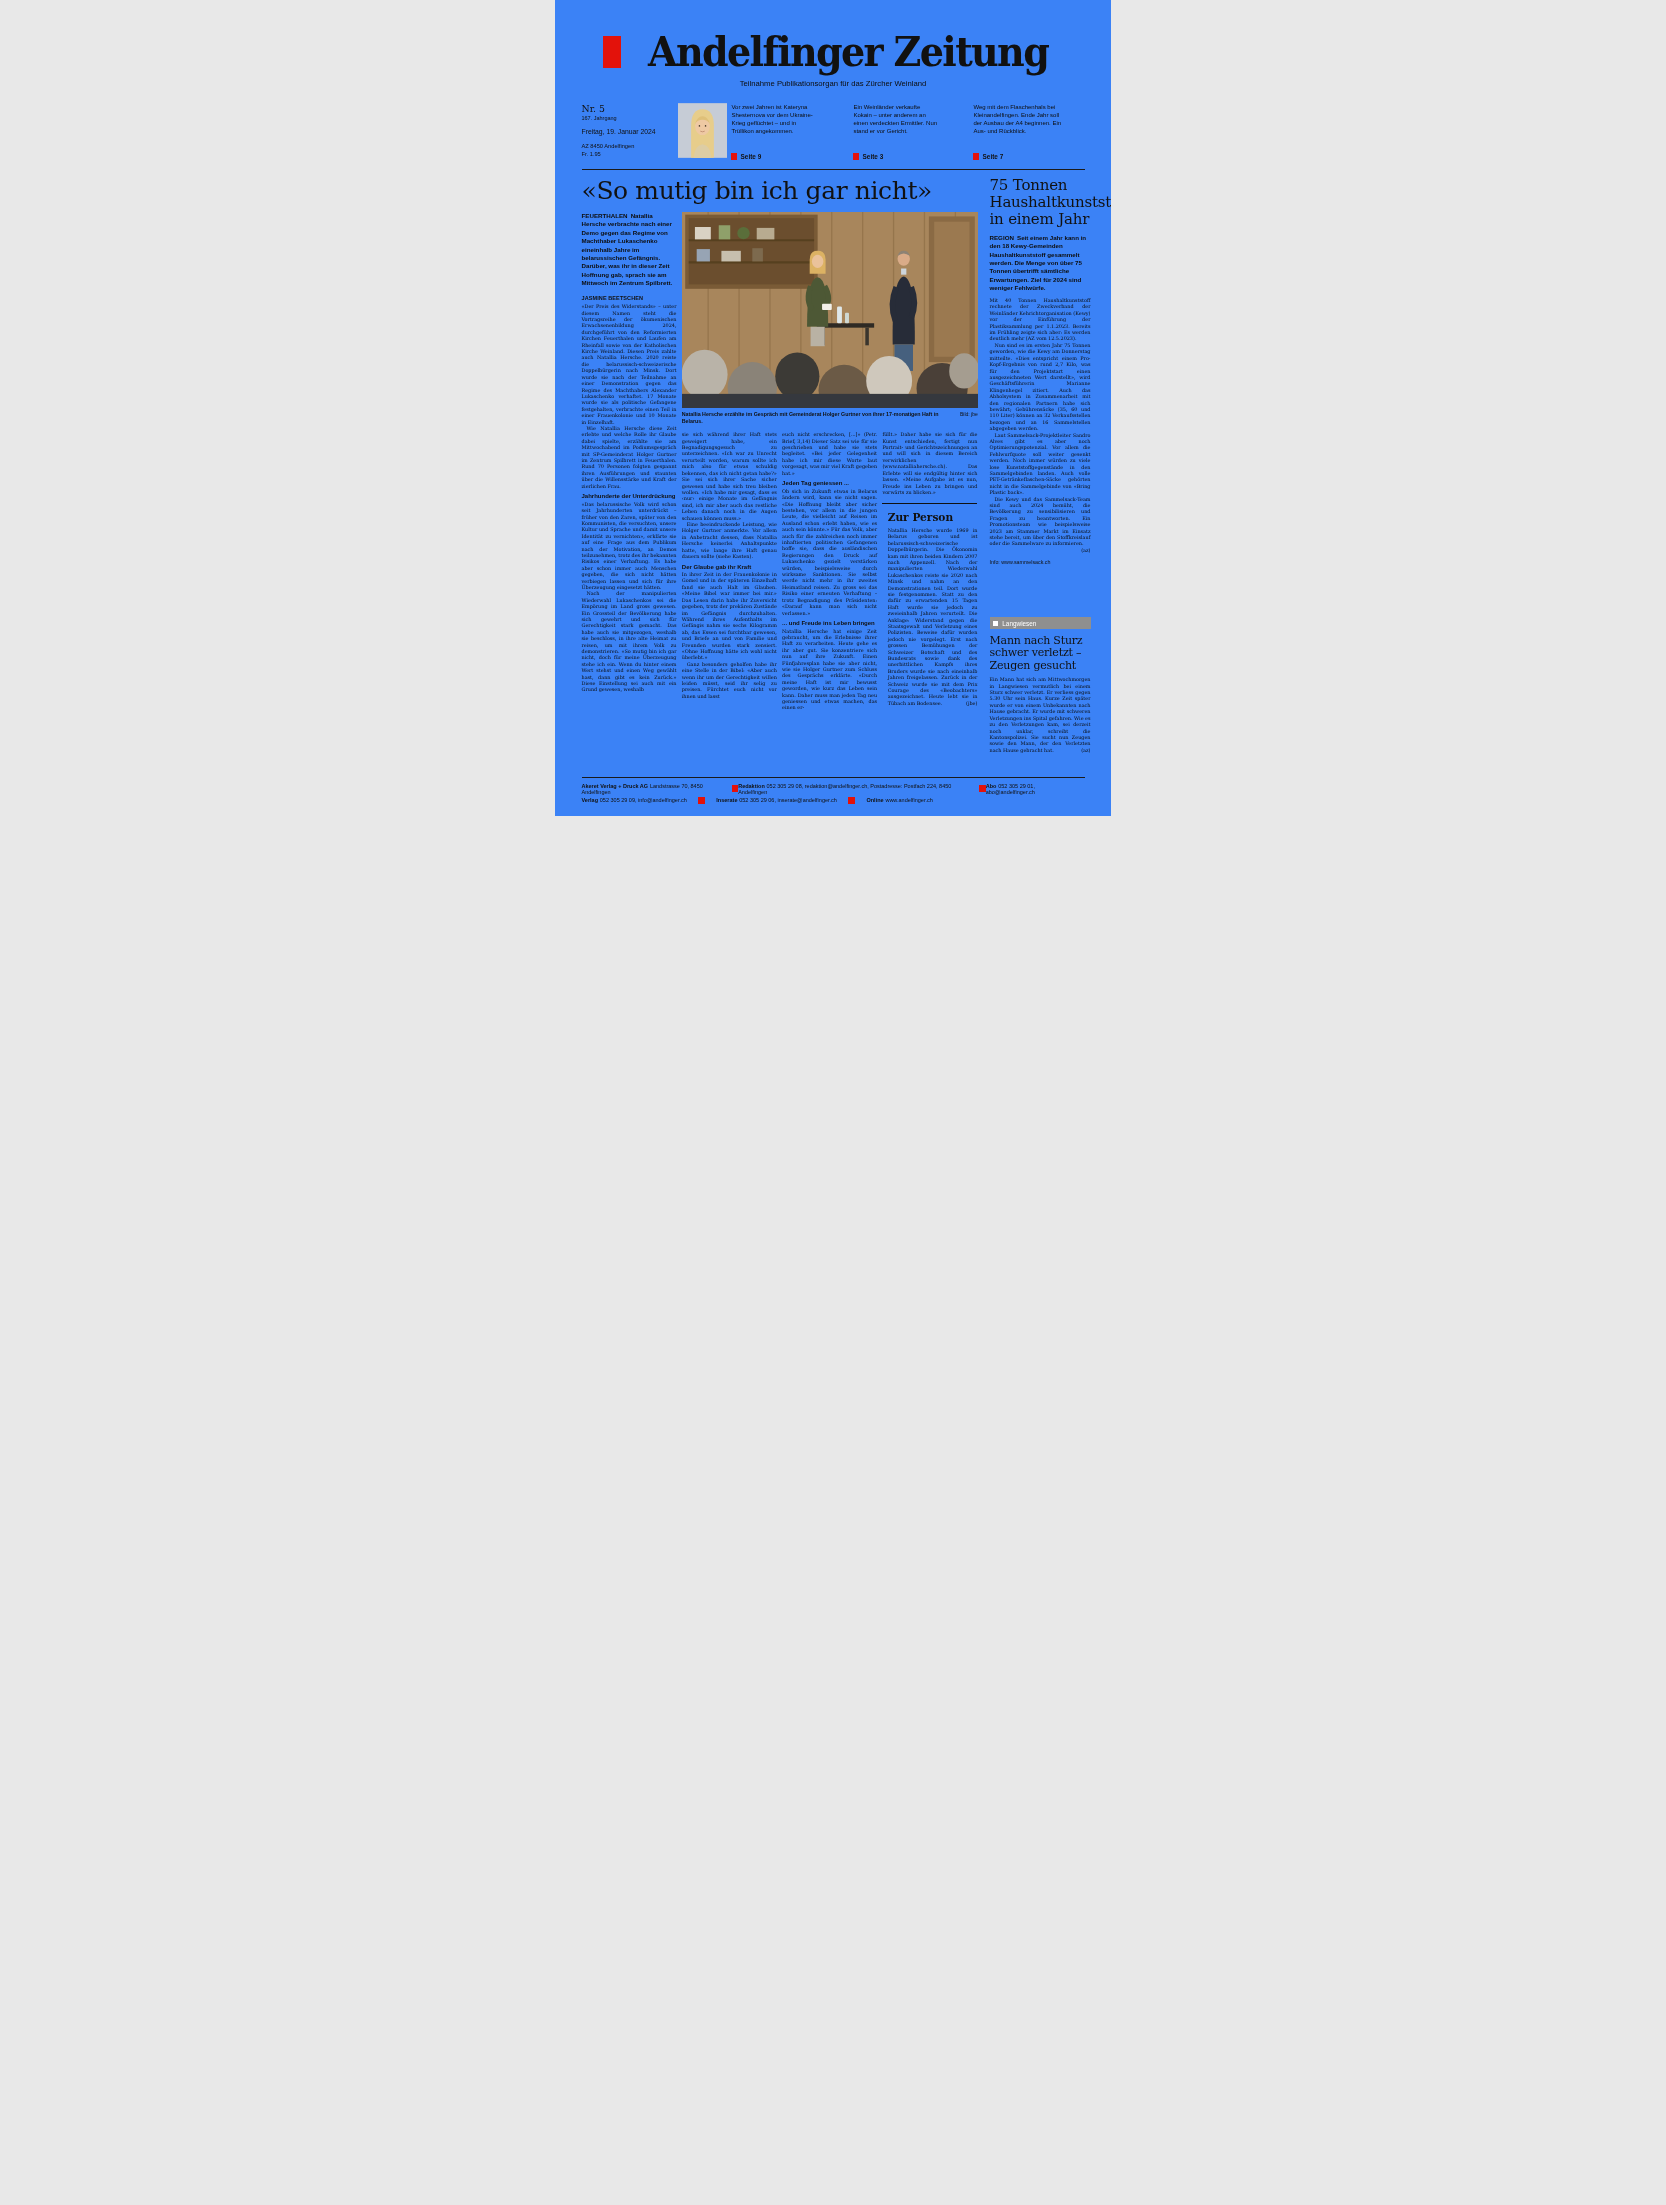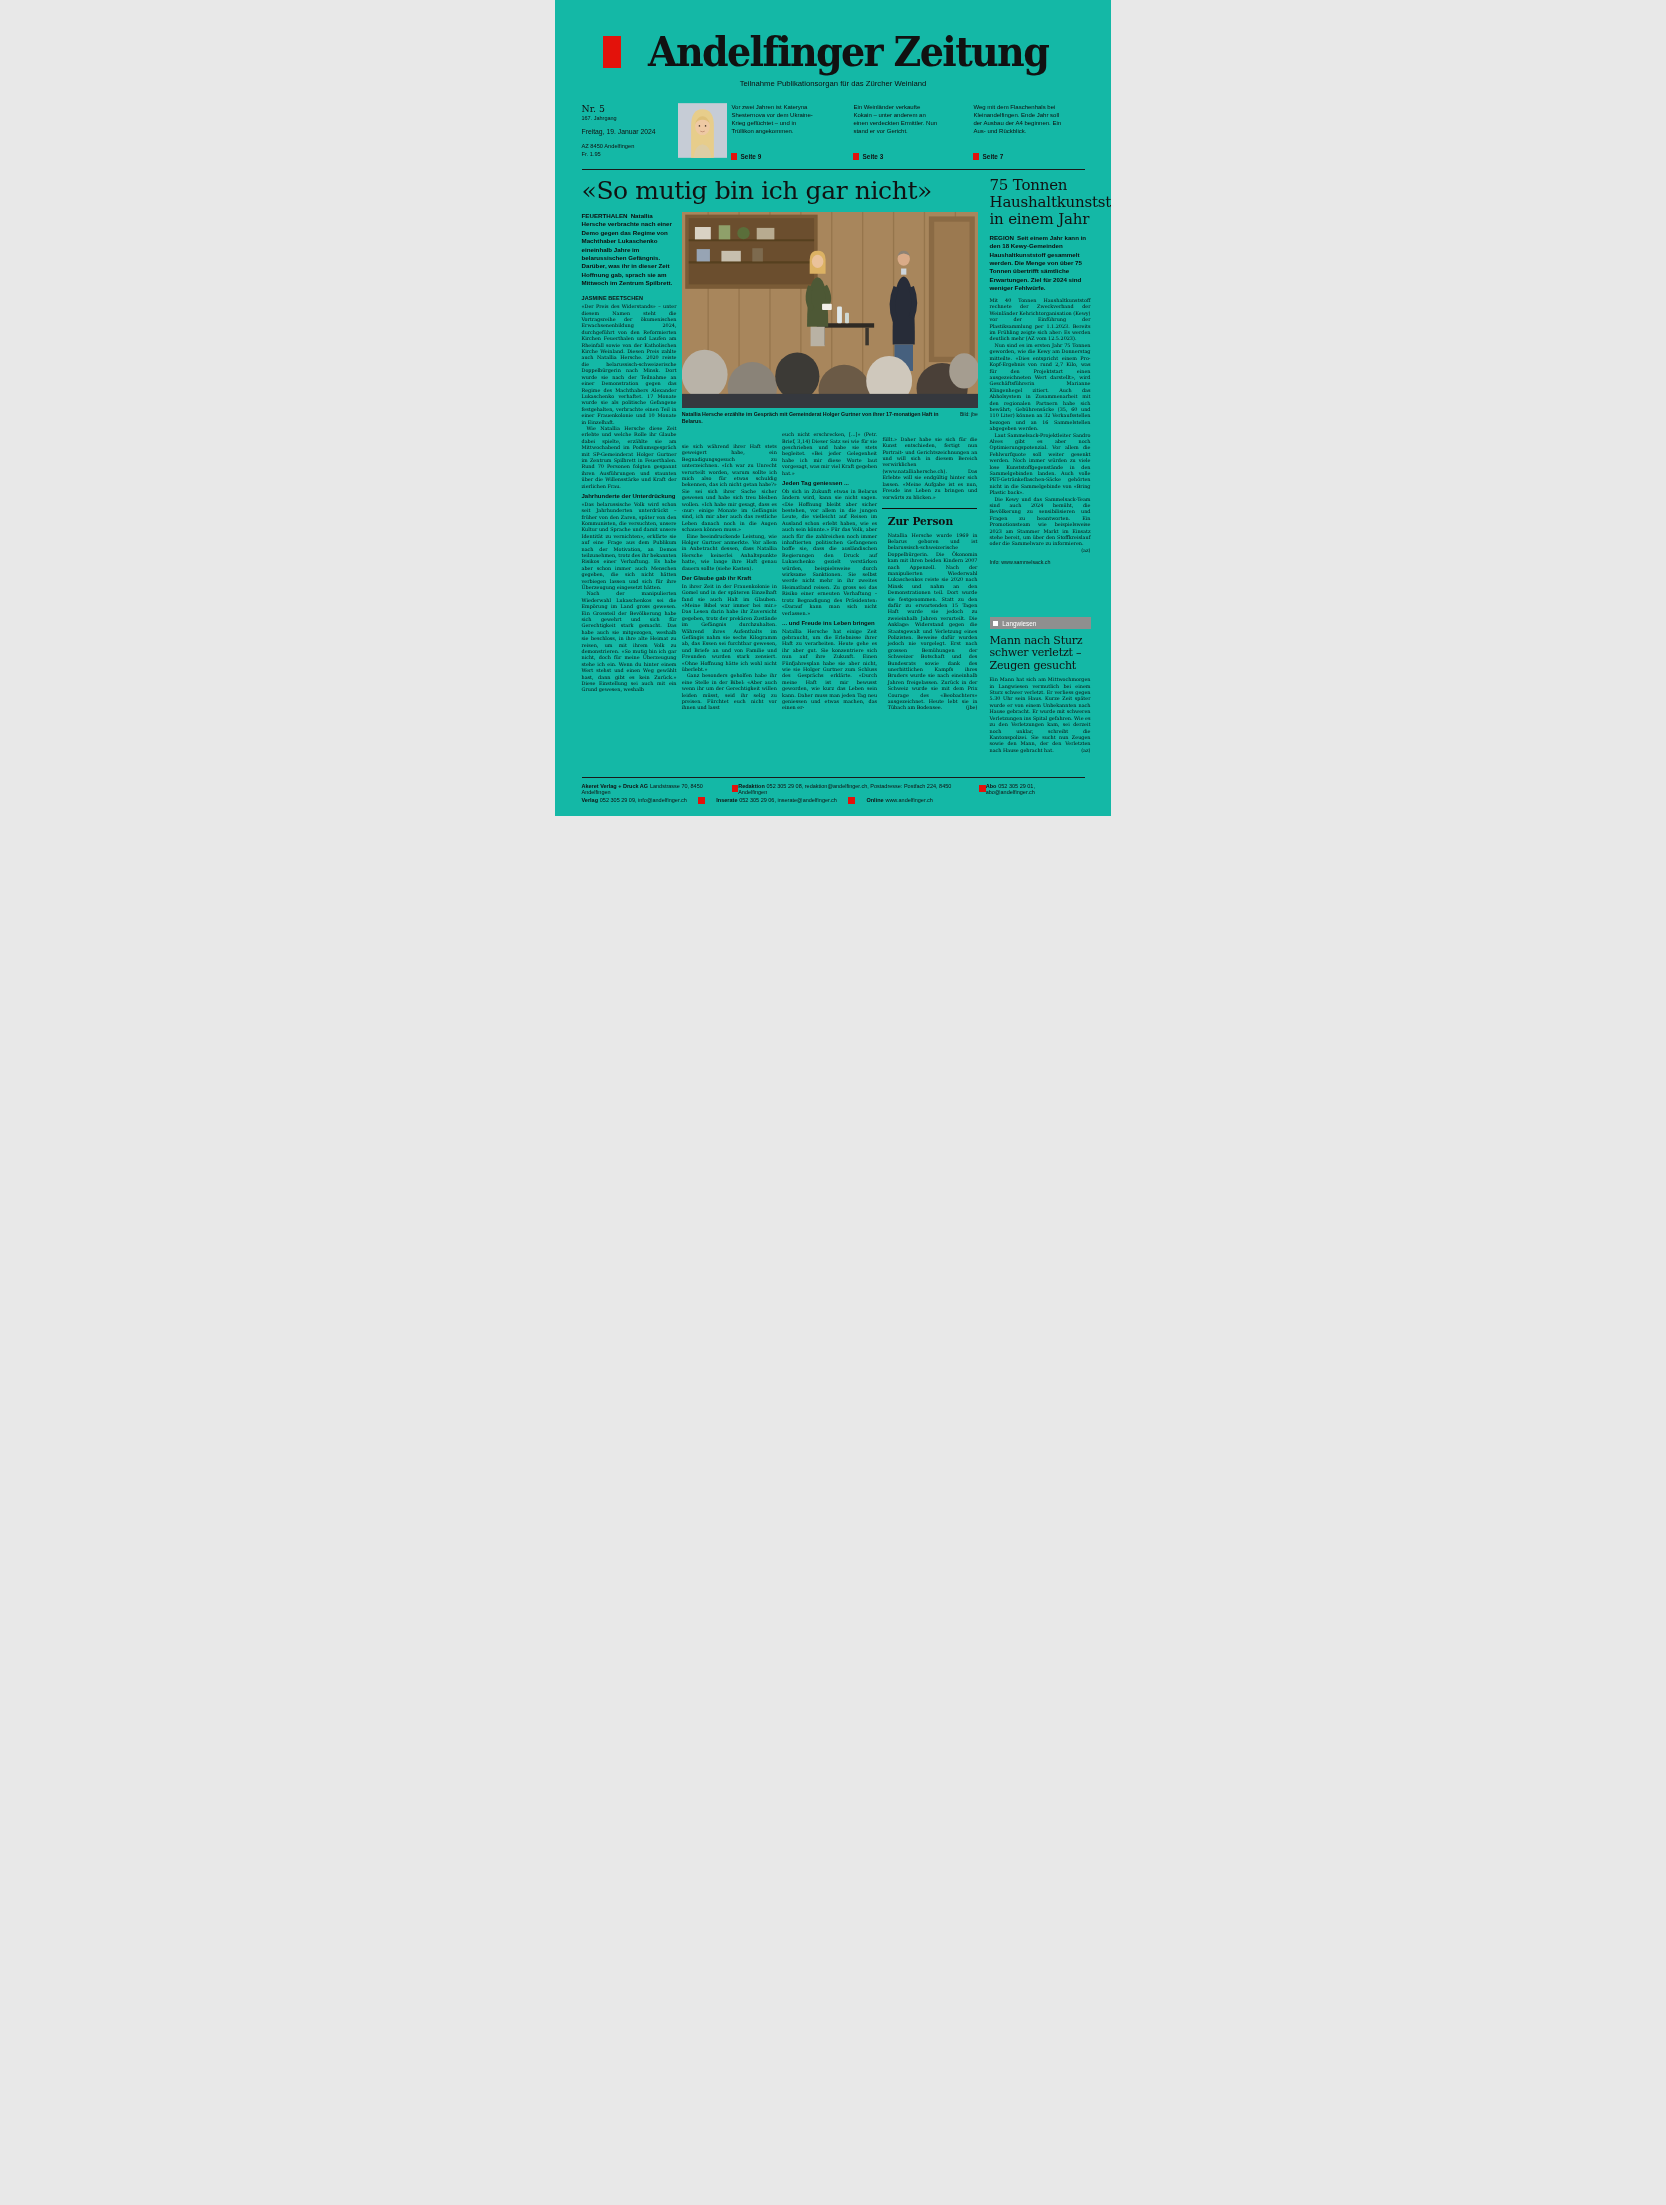--- a/index.html
+++ b/index.html
@@ -1,18 +1,18 @@
 <!DOCTYPE html>
 <html style="font-size:7px"><head>
 <meta charset="utf-8">
 <style>
   * { margin:0; padding:0; box-sizing:border-box; }
   html,body { background:#e8e8e8; }
   .page {
-    width:556px; height:816px; margin:0 auto; background:#14b8a6; color:#111;
+    width:556px; height:816px; margin:0 auto; background:#3b82f6; color:#111;
     padding:25px 26.5px 12.3px 26.5px; display:flex; flex-direction:column;
     font-family:"Liberation Sans", sans-serif; overflow:hidden; position:relative;
   }
   
   .mast-row { display:flex; align-items:center; justify-content:center; gap:11.5px; margin-top:8px; }
   .red-block { width:18.5px; height:32px; background:#e3120b; flex:0 0 auto; }
   .mast-title {
     font-family:"DejaVu Serif", serif; font-weight:bold; font-size:41px; line-height:0.95;
     letter-spacing:-1.8px; white-space:nowrap; transform:scaleX(.93); transform-origin:center;
   }
@@ -43,21 +43,21 @@
     font-family:"DejaVu Serif", serif; font-weight:normal; font-size:25px; line-height:1.05;
     letter-spacing:-0.4px; margin:1.8px 0 8px 0;
   }
   .art-row { display:flex; gap:5.3px; }
   .col { width:95px; flex:0 0 auto; }
   .photo-and-cols { width:296px; flex:0 0 auto; }
   .photo { width:296px; height:196px; display:block; background:#9c7a4e; }
   .cap-row { display:flex; justify-content:space-between; align-items:baseline; margin-top:3.1px; gap:4.4px; }
   .cap { font-weight:bold; font-size:5.3px; line-height:6.6px; }
   .credit { font-size:5px; white-space:nowrap; }
-  .cols234 { display:flex; gap:5.3px; margin-top:7px;align-items:flex-end; }
+  .cols234 { display:flex; gap:5.3px; margin-top:7px; }
   .cols234 .col { width:95px; }
   .lead { font-weight:bold; font-size:6.2px; line-height:8.4px; color:#0d0d0d; }
   .tag { margin-right:3.1px; }
   .byline { font-weight:bold; font-size:5.5px; letter-spacing:0.1px; margin:7px 0 2.6px 0; }
   .bp { font-family:"DejaVu Serif", serif; font-size:4.9px; line-height:6.4px; text-align:justify; color:#0a0a0a; }
   .bp + .bp { text-indent:4.9px; }
   .subhead { font-size:6px; font-weight:bold; margin:4.4px 0 1.3px 0; }
   .endsig { float:right; font-family:"DejaVu Serif", serif; }
   
   .infobox { margin-top:8px; border-top:0.7px solid #111; padding:6.2px 0 0 5.3px; }

